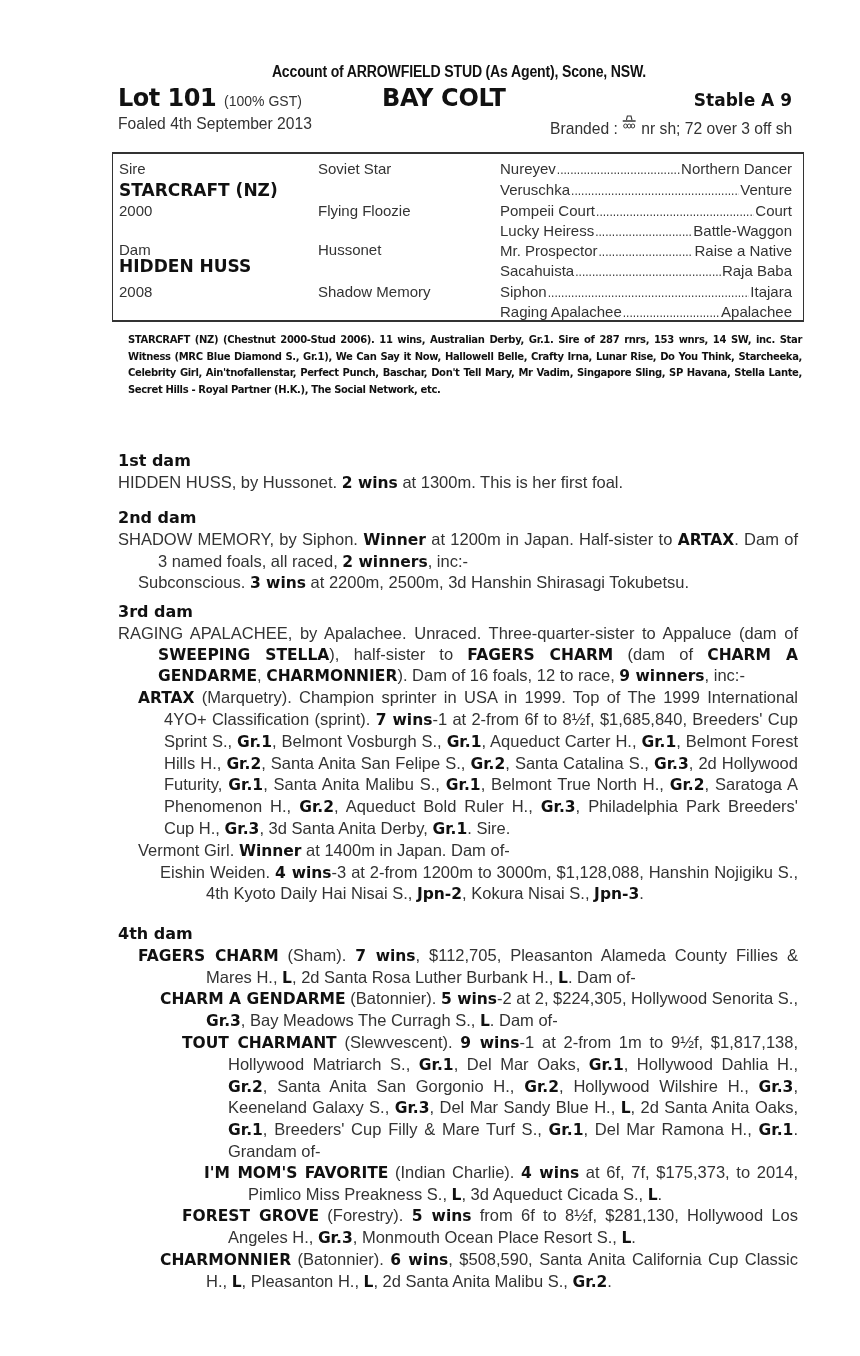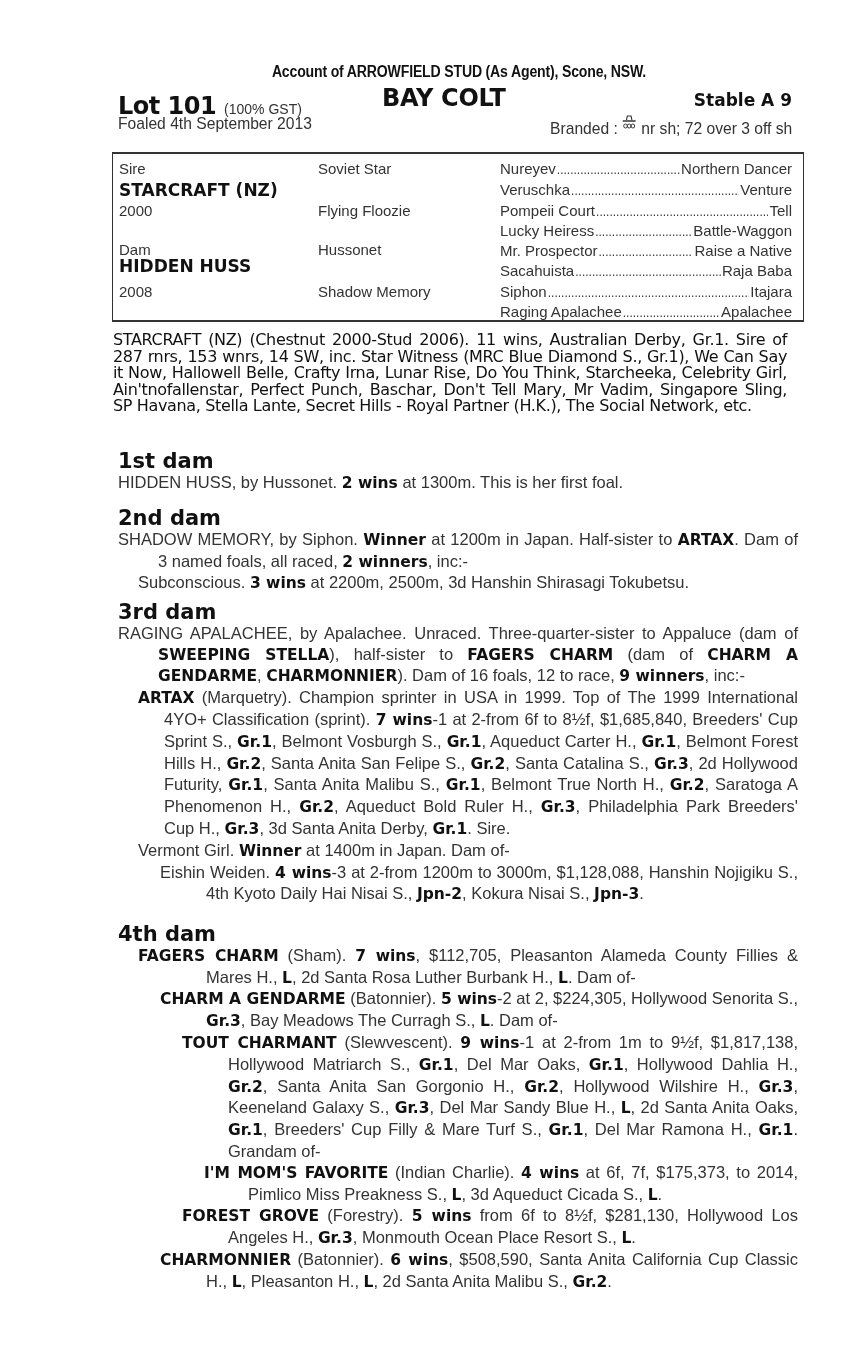--- a/index.html
+++ b/index.html
@@ -2,46 +2,46 @@
 <html><head>
 <meta charset="utf-8">
 <style>
   html, body { margin: 0; padding: 0; background: #ffffff; }
   body { width: 860px; height: 1356px; position: relative; overflow: hidden;
          font-family: "Liberation Sans", sans-serif; color: #111; }
   .page { position: absolute; left: 112px; top: 62px; width: 694px; }
   .account { text-align: center; font-weight: bold; font-size: 16px; letter-spacing: -0.2px;
              transform: scaleX(0.88); transform-origin: center; margin-left: 0; height: 20px; line-height: 20px; }
   .lotrow { position: relative; height: 30px; margin-top: 2px; }
-  .lot { position: absolute; left: 6px; top: 8px; font-size: 24px; font-weight: bold; font-family: "DejaVu Sans", sans-serif; letter-spacing: -0.5px; }
+  .lot { position: absolute; left: 6px; top: 0; font-size: 24px; font-weight: bold; font-family: "DejaVu Sans", sans-serif; letter-spacing: -0.5px; }
   .gst { font-size: 14px; font-weight: normal; font-family: "Liberation Sans", sans-serif; color: #333; letter-spacing: 0; }
   .colt { position: absolute; left: 270px; top: 0; font-size: 24px; font-weight: bold; font-family: "DejaVu Sans", sans-serif; letter-spacing: -0.3px; }
   .stable { position: absolute; right: 14px; top: 6px; font-size: 17px; font-weight: bold; font-family: "DejaVu Sans", sans-serif; }
   .foalrow { position: relative; height: 24px; font-size: 17px; color: #333; }
   .foaled { position: absolute; left: 6px; top: 0; transform: scaleX(0.92); transform-origin: left; }
   .branded { position: absolute; right: 14px; top: 0; transform: scaleX(0.92); transform-origin: right; white-space: nowrap; }
   .brand-icon { display: inline-block; font-size: 13px; vertical-align: 2px; }
 
   .pedigree { position: absolute; left: 0; top: 90px; width: 692px; height: 170px;
               border: 1px solid #333; border-top: 2px solid #333; border-bottom: 2px solid #333; box-sizing: border-box; }
   .ped-row { position: absolute; font-size: 15px; color: #333; white-space: nowrap; }
   .ped-col1 { left: 6px; }
   .ped-col2 { left: 205px; }
   .ped-big { font-family: "DejaVu Sans", sans-serif; font-weight: bold; font-size: 17px; color: #111; }
   .gp { position: absolute; left: 387px; width: 292px; font-size: 15px; color: #333; display: flex; white-space: nowrap; justify-content: space-between; }
   .gp .l { flex: 0 0 auto; }
   .gp .dots { flex: 1 1 auto; overflow: hidden; margin: 0 1px; }
   .gp .dots::before { content: "................................................................................................................................"; letter-spacing: 0px; font-size: 12px; }
   .gp .r { flex: 0 0 auto; }
 
-  .sire-summary { position: absolute; left: 1px; top: 270px; width: 674px; font-family: "DejaVu Sans", sans-serif; font-weight: normal;
-                  font-size: 16px; line-height: 16.5px; text-align: justify; letter-spacing: -0.35px; color: #111; }
+  .sire-summary { position: absolute; left: 16px; top: 270px; width: 674px; font-family: "DejaVu Sans", sans-serif; font-weight: bold;
+                  font-size: 10px; line-height: 16.5px; text-align: justify; letter-spacing: -0.35px; color: #111; }
   .sec { position: absolute; left: 6px; width: 680px; font-size: 16.5px; color: #333; line-height: 20.8px; }
   .sec b, .sec .b { font-family: "DejaVu Sans", sans-serif; font-weight: bold; color: #111; font-size: 15.5px; }
-  .sec-title { font-family: "DejaVu Sans", sans-serif; font-weight: bold; font-size: 21px; color: #111; display: block; }
+  .sec-title { font-family: "DejaVu Sans", sans-serif; font-weight: bold; font-size: 16px; color: #111; display: block; }
   .p { text-align: justify; text-align-last: left; }
   .hang0 { padding-left: 40px; text-indent: -40px; }
   .i1 { padding-left: 40px; text-indent: -20px; }
   .i2 { padding-left: 88px; text-indent: -40px; }
 </style>
 </head>
 <body>
 
 <div class="page">
 
@@ -87,21 +87,21 @@
         <span class="r">Northern Dancer</span>
       </div>
     <div class="gp" style="top:27px">
         <span class="l">Veruschka</span>
         <span class="dots"></span>
         <span class="r">Venture</span>
       </div>
     <div class="gp" style="top:48px">
         <span class="l">Pompeii Court</span>
         <span class="dots"></span>
-        <span class="r">Tell</span>
+        <span class="r">Court</span>
       </div>
     <div class="gp" style="top:68px">
         <span class="l">Lucky Heiress</span>
         <span class="dots"></span>
         <span class="r">Battle-Waggon</span>
       </div>
     <div class="gp" style="top:88px">
         <span class="l">Mr. Prospector</span>
         <span class="dots"></span>
         <span class="r">Raise a Native</span>

